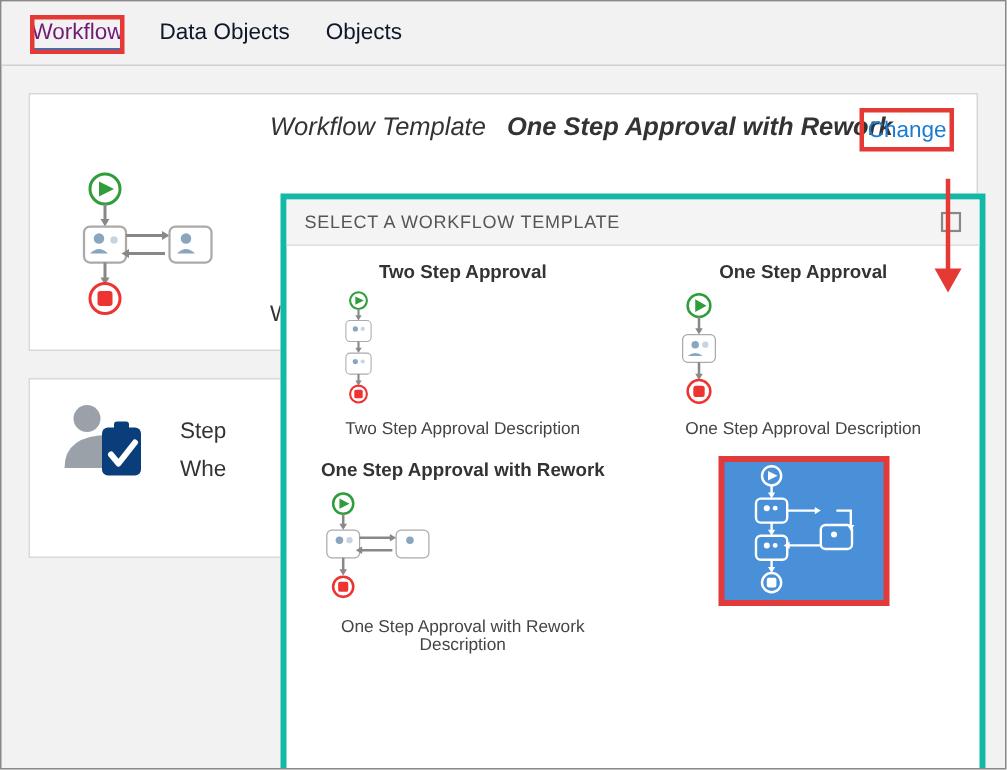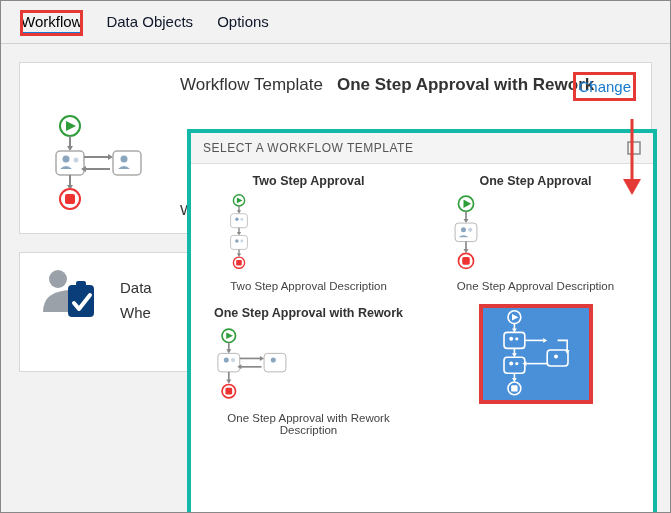--- a/index.html
+++ b/index.html
@@ -19,41 +19,42 @@
   .tabs {
     display: flex;
     gap: 24px;
     padding: 10px 20px 8px 20px;
     background: #f2f2f2;
     border-bottom: 1px solid #d0d0d0;
     font-size: 15px;
   }
   .tab { color: #0f172a; cursor: pointer; padding: 2px 0; }
   .tab.active {
-    color: #000000;
+    color: #701a75;
     border-bottom: 3px solid #1a7bd1;
   }
   .highlight-red { outline: 3px solid #e53935; outline-offset: -2px; }
 
   
   .card {
     background: #fff;
     border: 1px solid #d8d8d8;
     margin: 18px 18px 14px 18px;
     padding: 12px 20px 22px 20px;
     position: relative;
   }
   .card2 .row { margin: 8px 0; font-size: 15px; }
 
   .template-header {
     display: flex;
     align-items: center;
     gap: 14px;
     font-size: 17px;
     margin-left: 140px;
+    font-style: italic;
   }
   .template-header .value { font-weight: 700; }
 
   .change-btn {
     position: absolute;
     right: 20px;
     top: 14px;
     color: #1a7bd1;
     font-size: 15px;
     cursor: pointer;
@@ -117,21 +118,21 @@
   svg { display: block; }
 
   .trunc { white-space: nowrap; overflow: hidden; }
 </style>
 </head>
 <body>
 
 <div class="tabs">
   <div class="tab active highlight-red">Workflow</div>
   <div class="tab">Data Objects</div>
-  <div class="tab">Options</div>
+  <div class="tab">Objects</div>
 </div>
 
 <div class="card">
   <div class="template-header">
     <span>Workflow Template</span>
     <span class="value">One Step Approval with Rework</span>
   </div>
   <span class="change-btn boxed">Change</span>
 
   <div class="wf-preview">
@@ -168,21 +169,21 @@
 <div class="card card2" style="padding-top:14px;padding-bottom:24px;height:120px;">
   <div class="row-left-icon">
     <svg class="person-check" viewBox="0 0 60 55">
       <circle cx="18" cy="12" r="9" fill="#9aa1a8"></circle>
       <path d="M3 45 q0 -22 30 -22 v22 z" fill="#9aa1a8"></path>
       <rect x="28" y="18" width="26" height="32" rx="4" fill="#0a3e7a"></rect>
       <rect x="36" y="14" width="10" height="8" rx="2" fill="#0a3e7a"></rect>
       <polyline points="34,36 39,42 50,28" fill="none" stroke="#fff" stroke-width="4" stroke-linecap="round" stroke-linejoin="round"></polyline>
     </svg>
     <div class="card-lines">
-      <div class="row">Data</div>
+      <div class="row">Step</div>
       <div class="row">Whe</div>
     </div>
   </div>
   <span class="change-btn" style="color:#1a7bd1;">ge</span>
 </div>
 
 <div class="popup">
   <div class="popup-header">
     <span>SELECT A WORKFLOW TEMPLATE</span>
     <svg width="14" height="14" viewBox="0 0 14 14">

